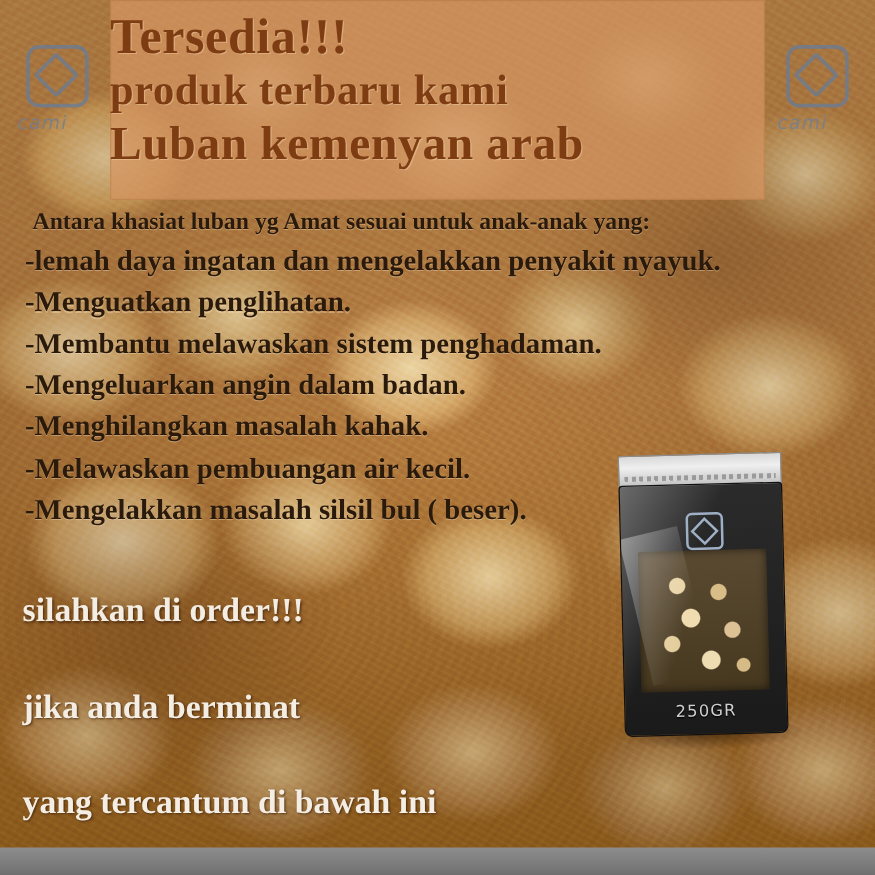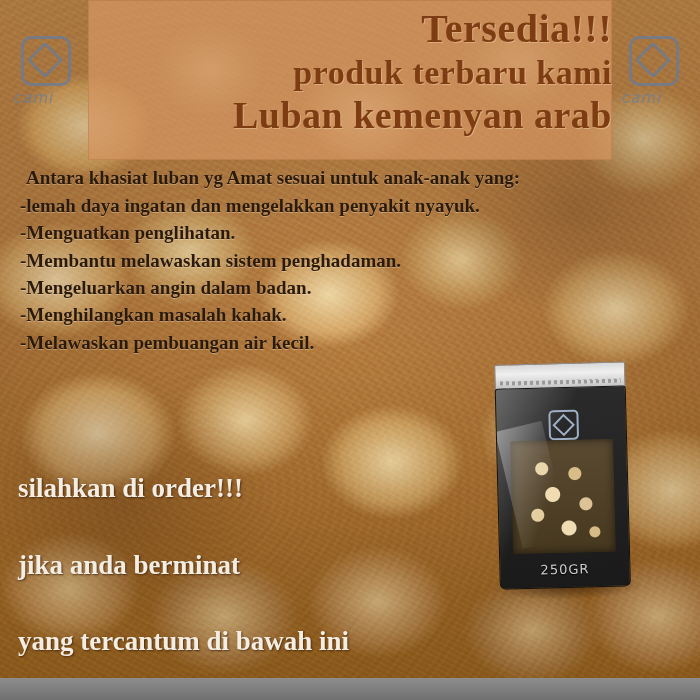--- a/index.html
+++ b/index.html
@@ -74,21 +74,21 @@
   .header-banner {
     position: absolute;
     left: 88px;
     top: 0;
     width: 524px;
     height: 160px;
     background: rgba(214, 150, 98, .72);
     box-shadow: 0 0 0 1px rgba(150,95,45,.25) inset;
   }
   .header-banner .hline {
-    text-align: right;
+    text-align: left;
     color: #7d3c12;
     font-weight: bold;
     letter-spacing: .5px;
     text-shadow: 1px 1px 0 rgba(255,225,190,.35);
     line-height: 1.02;
   }
   .hl1 { font-size: 40px; padding-top: 9px; }
   .hl2 { font-size: 34px; padding-top: 6px; }
   .hl3 { font-size: 38px; padding-top: 6px; }
 
@@ -142,21 +142,21 @@
     padding-left: 6px;
     margin-bottom: 3px;
     text-shadow: 0 1px 0 rgba(255,230,195,.35);
   }
   .benefits ul {
     list-style: none;
     margin: 0;
     padding: 0;
   }
   .benefits li {
-    font-size: 19px;
+    font-size: 23px;
     font-weight: bold;
     line-height: 1.44;
     text-shadow: 0 1px 0 rgba(255,230,195,.35);
   }
 
   
   .cta {
     position: absolute;
     left: 18px;
     top: 430px;
@@ -289,20 +289,21 @@
 
   <div class="benefits">
     <div class="intro">Antara khasiat luban yg Amat sesuai untuk anak-anak yang:</div>
     <ul>
       <li>-lemah daya ingatan dan mengelakkan penyakit nyayuk.</li>
       <li>-Menguatkan penglihatan.</li>
       <li>-Membantu melawaskan sistem penghadaman.</li>
       <li>-Mengeluarkan angin dalam badan.</li>
       <li>-Menghilangkan masalah kahak.</li>
       <li>-Melawaskan pembuangan air kecil.</li>
+      <li>-Mengelakkan masalah silsil bul ( beser).</li>
     </ul>
   </div>
 
   <div class="cta">
     <div>silahkan di order!!!</div>
     <div>jika anda berminat</div>
     <div>yang tercantum di bawah ini</div>
     <div>hubungi no telepon</div>
   </div>
 

